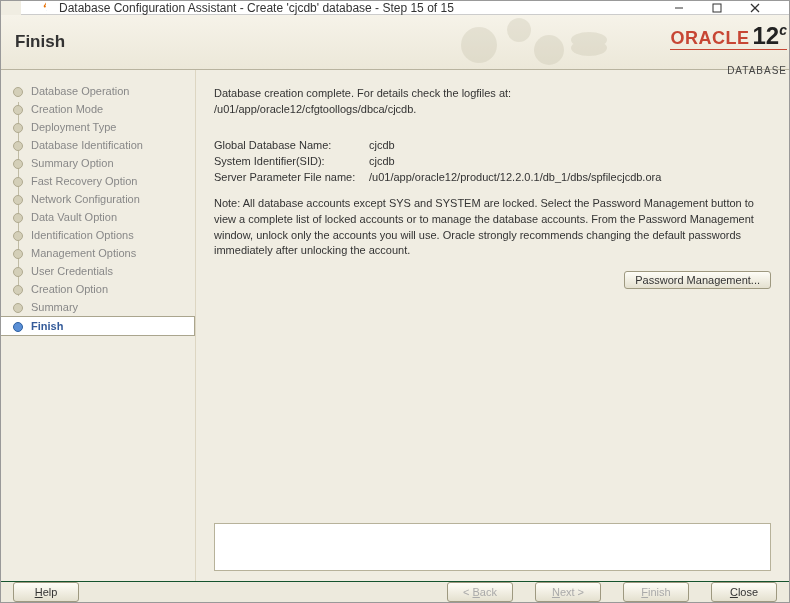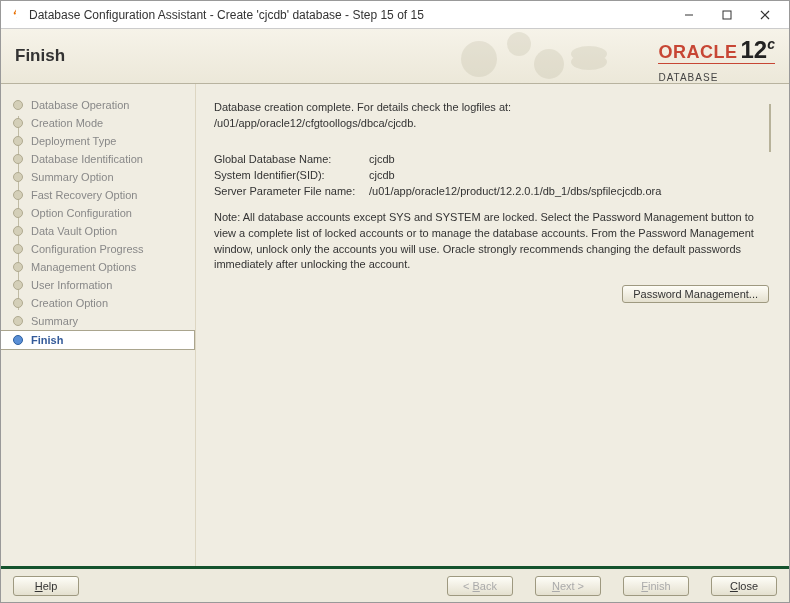--- a/index.html
+++ b/index.html
@@ -8,26 +8,27 @@
       font-size: 11px;
       background: #f0ede2;
       width: 790px;
       height: 603px;
       overflow: hidden;
       display: flex;
       flex-direction: column;
       border: 1px solid #999;
     }
     .titlebar {
-      height: 28px;
+      height: 14px;
       background: #fff;
       display: flex;
       align-items: center;
-      padding: 0 6px;
+      padding: 0 16px;
       border-bottom: 1px solid #ccc;
+      margin-left: 20px;
     }
     .titlebar-icon {
       width: 16px; height: 16px;
       margin-right: 6px;
       display: inline-flex;
       align-items: center;
       justify-content: center;
     }
     .titlebar-title {
       flex: 1;
@@ -45,28 +46,29 @@
       border-bottom: 1px solid #b8b39f;
       position: relative;
     }
     .header-title {
       font-size: 17px;
       font-weight: bold;
       color: #333;
     }
     .header-logo {
       position: absolute;
-      right: 14px;
+      right: 2px;
       top: 8px;
+      text-align: right;
       line-height: 1;
     }
     .logo-oracle { color: #c74634; font-size: 18px; font-weight: bold; letter-spacing: 0.5px; }
     .logo-12c { color: #222; font-size: 24px; font-weight: bold; }
     .logo-12c sup { font-size: 14px; font-style: italic; }
-    .logo-db { color: #444; font-size: 10px; letter-spacing: 1px; border-top: 1px solid #c74634; padding-top: 9px; margin-top: 1px; }
+    .logo-db { color: #444; font-size: 10px; letter-spacing: 1px; border-top: 1px solid #c74634; padding-top: 16px; margin-top: 1px; }
     .gears {
       position: absolute;
       right: 170px;
       top: 0;
       width: 170px;
       height: 55px;
       opacity: 0.25;
       overflow: hidden;
     }
     .main {
@@ -76,21 +78,21 @@
     }
     .sidebar {
       width: 195px;
       background: #f0ede2;
       padding: 12px 0 0 0;
       border-right: 1px solid #ddd6c2;
     }
     .step-list { list-style: none; }
     .step-item {
       display: flex;
-      align-items: center;
+      align-items: flex-end;
       padding: 3px 0 3px 12px;
       color: #888;
       font-size: 11px;
       position: relative;
     }
     .step-bullet {
       width: 10px; height: 10px;
       border-radius: 50%;
       background: #d4cfb8;
       border: 1px solid #b0aa90;
@@ -115,20 +117,21 @@
       top: 20px;
       bottom: 40px;
       width: 1px;
       background: #c0bba4;
     }
     .sidebar-inner { position: relative; }
     .content {
       flex: 1;
       padding: 16px 18px 10px 18px;
       display: flex;
+      flex-direction: column;
       color: #333;
       font-size: 11px;
       line-height: 1.45;
     }
     .content-body { flex: 1; }
     .info-table { margin: 4px 0 10px 0; }
     .info-row { display: flex; }
     .info-label { width: 155px; }
     .note-block { margin-top: 8px; }
     .pwd-btn-row { text-align: right; margin-top: 12px; }
@@ -145,22 +148,22 @@
     .btn:disabled, .btn.disabled {
       color: #aaa;
     }
     .log-box {
       height: 48px;
       background: #fff;
       border: 1px solid #b7b29a;
       margin-top: 4px;
     }
     .footer {
-      height: 36px;
-      border-top: 3px solid #14532d;
+      height: 21px;
+      border-top: 1px solid #14532d;
       background: #edeadd;
       display: flex;
       align-items: center;
       padding: 0 12px;
     }
     .footer-left { }
     .footer-right { margin-left: auto; display: flex; gap: 22px; }
     .footer .btn { min-width: 66px; padding: 3px 8px; }
     .underline-char { text-decoration: underline; }
   </style>
@@ -239,37 +242,37 @@
           <li class="step-item">
             <span class="step-bullet"></span>
             <span>Summary Option</span>
           </li>
           <li class="step-item">
             <span class="step-bullet"></span>
             <span>Fast Recovery Option</span>
           </li>
           <li class="step-item">
             <span class="step-bullet"></span>
-            <span>Option Configuration</span>
+            <span>Network Configuration</span>
           </li>
           <li class="step-item">
             <span class="step-bullet"></span>
             <span>Data Vault Option</span>
           </li>
           <li class="step-item">
             <span class="step-bullet"></span>
-            <span>Configuration Progress</span>
+            <span>Identification Options</span>
           </li>
           <li class="step-item">
             <span class="step-bullet"></span>
             <span>Management Options</span>
           </li>
           <li class="step-item">
             <span class="step-bullet"></span>
-            <span>User Information</span>
+            <span>User Credentials</span>
           </li>
           <li class="step-item">
             <span class="step-bullet"></span>
             <span>Creation Option</span>
           </li>
           <li class="step-item">
             <span class="step-bullet"></span>
             <span>Summary</span>
           </li>
           <li class="step-item active">

